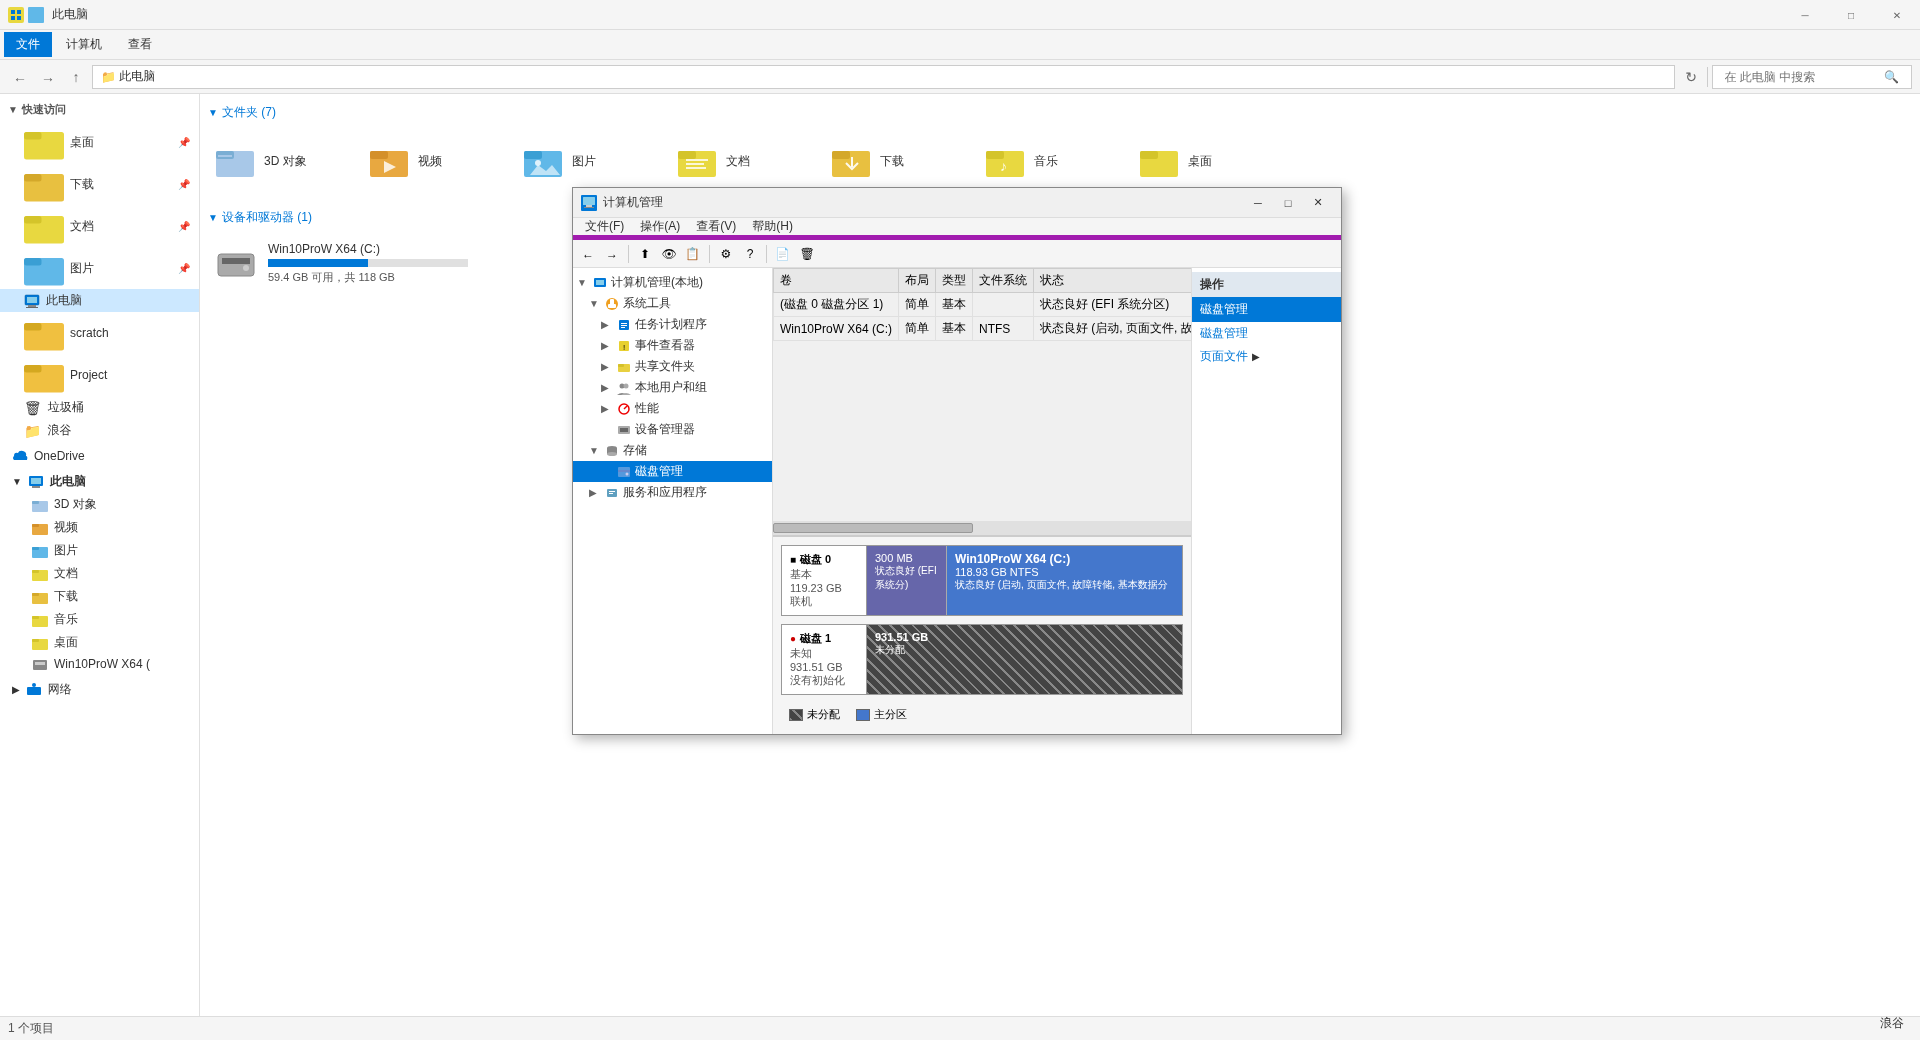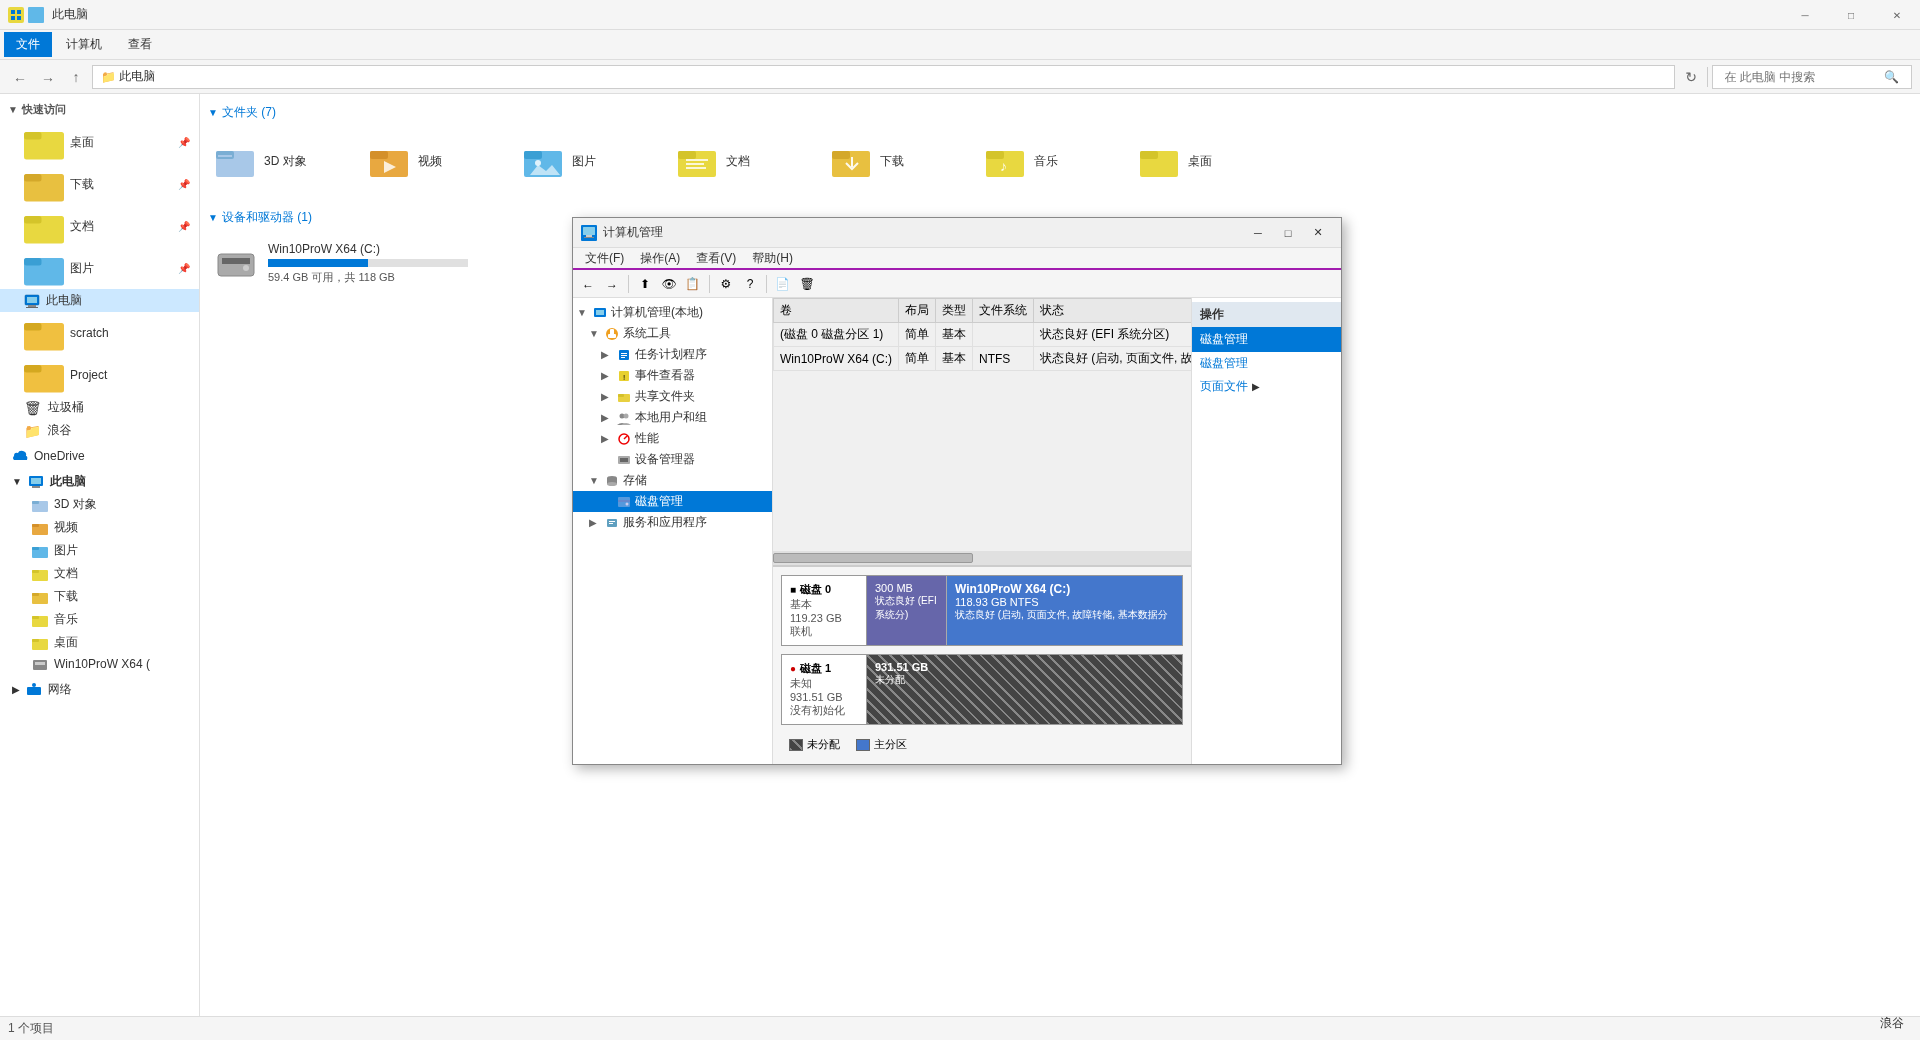--- a/index.html
+++ b/index.html
@@ -48,28 +48,28 @@
     .devices-section { margin-top: 8px; }
     .device-item { display: flex; align-items: center; gap: 12px; padding: 6px 8px; cursor: pointer; }
     .device-icon { width: 40px; height: 36px; }
     .device-info { flex: 1; }
     .device-name { font-size: 12px; color: #333; font-weight: 500; }
     .device-bar-container { width: 200px; height: 8px; background: #e0e0e0; margin: 3px 0; }
     .device-bar { height: 100%; background: #0078d7; }
     .device-space { font-size: 11px; color: #555; }
 
     
-    .cm-window { position: absolute; top: 217px; left: 572px; width: 770px; height: 548px; background: #f0f0f0; border: 1px solid #888; box-shadow: 4px 4px 12px rgba(0,0,0,0.3); display: flex; flex-direction: column; z-index: 100; }
+    .cm-window { position: absolute; top: 187px; left: 572px; width: 770px; height: 548px; background: #f0f0f0; border: 1px solid #888; box-shadow: 4px 4px 12px rgba(0,0,0,0.3); display: flex; flex-direction: column; z-index: 100; }
     .cm-titlebar { height: 30px; background: #f0f0f0; display: flex; align-items: center; padding: 0 8px; border-bottom: 1px solid #ddd; }
     .cm-title-icon { width: 16px; height: 16px; margin-right: 6px; }
     .cm-title-text { flex: 1; font-size: 12px; color: #333; }
     .cm-controls { display: flex; }
     .cm-ctrl-btn { width: 30px; height: 30px; display: flex; align-items: center; justify-content: center; cursor: pointer; font-size: 11px; color: #333; }
 
-    .cm-menubar { height: 22px; display: flex; align-items: center; padding: 0 4px; border-bottom: 2px solid #a21caf; background: #f5f5f5; }
+    .cm-menubar { height: 22px; display: flex; align-items: center; padding: 0 4px; border-bottom: 5px solid #a21caf; background: #f5f5f5; }
     .cm-menu-item { padding: 2px 8px; font-size: 12px; color: #333; cursor: pointer; }
 
     .cm-toolbar { height: 28px; display: flex; align-items: center; padding: 0 4px; border-bottom: 1px solid #ddd; background: #f5f5f5; gap: 2px; }
     .cm-tool-btn { width: 22px; height: 22px; display: flex; align-items: center; justify-content: center; cursor: pointer; border: 1px solid transparent; }
     .cm-separator { width: 1px; height: 18px; background: #ccc; margin: 0 3px; }
 
     .cm-body { flex: 1; display: flex; overflow: hidden; }
     .cm-tree { width: 200px; background: white; border-right: 1px solid #ddd; overflow-y: auto; padding: 4px 0; }
     .cm-tree-item { padding: 2px 4px 2px 8px; font-size: 12px; color: #333; cursor: pointer; display: flex; align-items: center; gap: 4px; white-space: nowrap; }
     .cm-tree-item.selected { background: #0078d7; color: white; }

